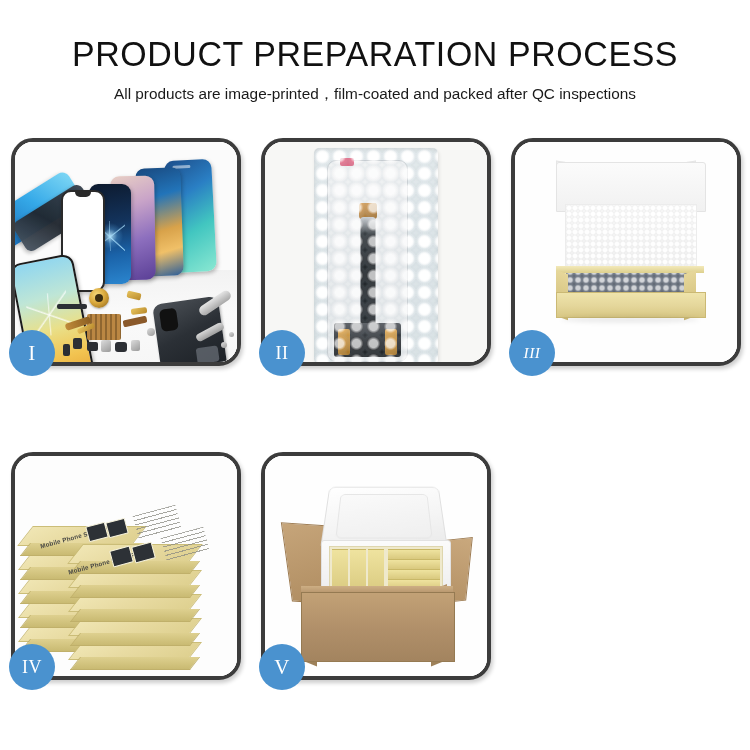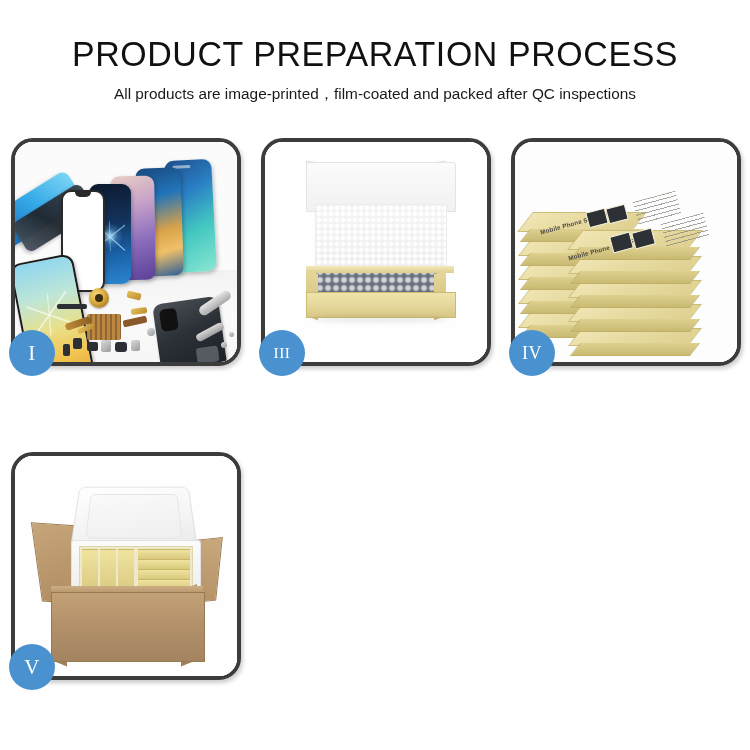--- a/index.html
+++ b/index.html
@@ -87,21 +87,21 @@
     display: flex;
     align-items: center;
     justify-content: center;
     font-family: "Liberation Serif", serif;
     font-size: 21px;
     letter-spacing: 0.5px;
     z-index: 9;
     user-select: none;
   }
   .badge.wide { font-size: 18px; }
-  .badge.xwide { font-size: 15.5px; }
+  .badge.xwide { font-size: 15.5px; font-style: italic; }
 
   
   .scene1 { position:absolute; inset:0; background:#fbfbfb; }
   .scene1 .tablebar {
     position:absolute; left:0; right:0; top:128px; height:96px;
     background:linear-gradient(180deg,#f2f2f2 0%, #fafafa 45%, #f6f6f6 100%);
   }
   .ph {
     position:absolute; border-radius:9px; overflow:hidden;
     box-shadow:1px 2px 4px rgba(0,0,0,0.28);
@@ -394,20 +394,37 @@
         <div class="part silver" style="left:132px;top:186px; width:8px;  height:8px; border-radius:50%;"></div>
         <div class="part silver" style="left:206px;top:200px; width:6px;  height:6px; border-radius:50%;"></div>
         <div class="part silver" style="left:214px;top:190px; width:5px;  height:5px; border-radius:50%;"></div>
         <div class="tool"></div>
         <div class="tool2"></div>
       </div>
     </div>
     <div class="badge">I</div>
   </div>
 
+  <div class="panel">
+    <div class="panel-inner">
+      <div class="scene2">
+        <div class="bubblebag"></div>
+        <div class="lcdpart">
+          <div class="tag"></div>
+          <div class="conn"></div>
+          <div class="stripe"></div>
+          <div class="botbar"></div>
+          <div class="gold1"></div>
+          <div class="gold2"></div>
+        </div>
+        <div class="bubbleoverlay"></div>
+      </div>
+    </div>
+    <div class="badge wide">II</div>
+  </div>
 
   <div class="panel">
     <div class="panel-inner">
       <div class="scene3">
         <div class="p3-flapL"></div>
         <div class="p3-flapR"></div>
         <div class="p3-lidback"></div>
         <div class="p3-foam"></div>
         <div class="p3-bubble"></div>
         <div class="p3-rim"></div>

